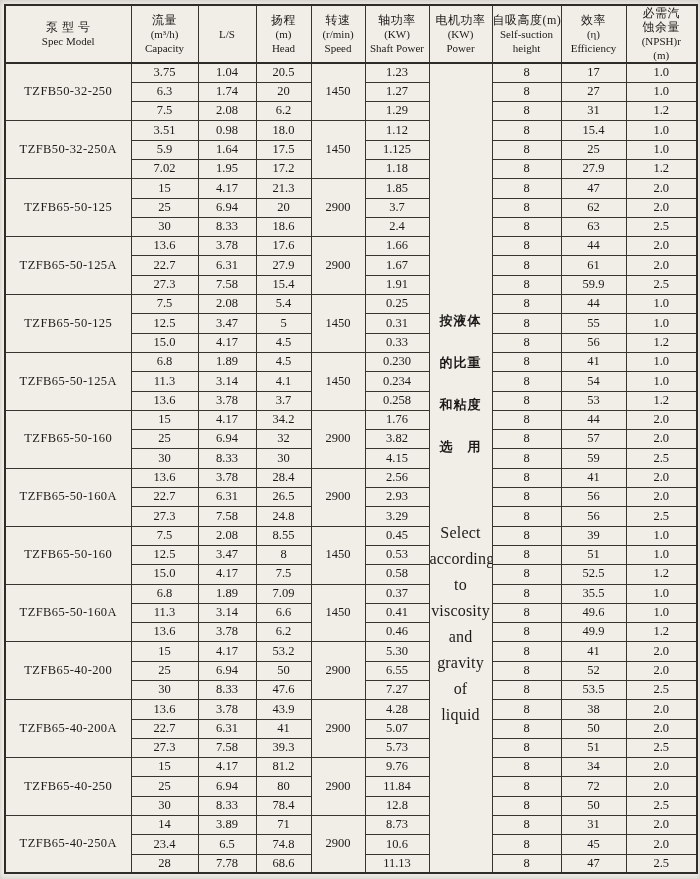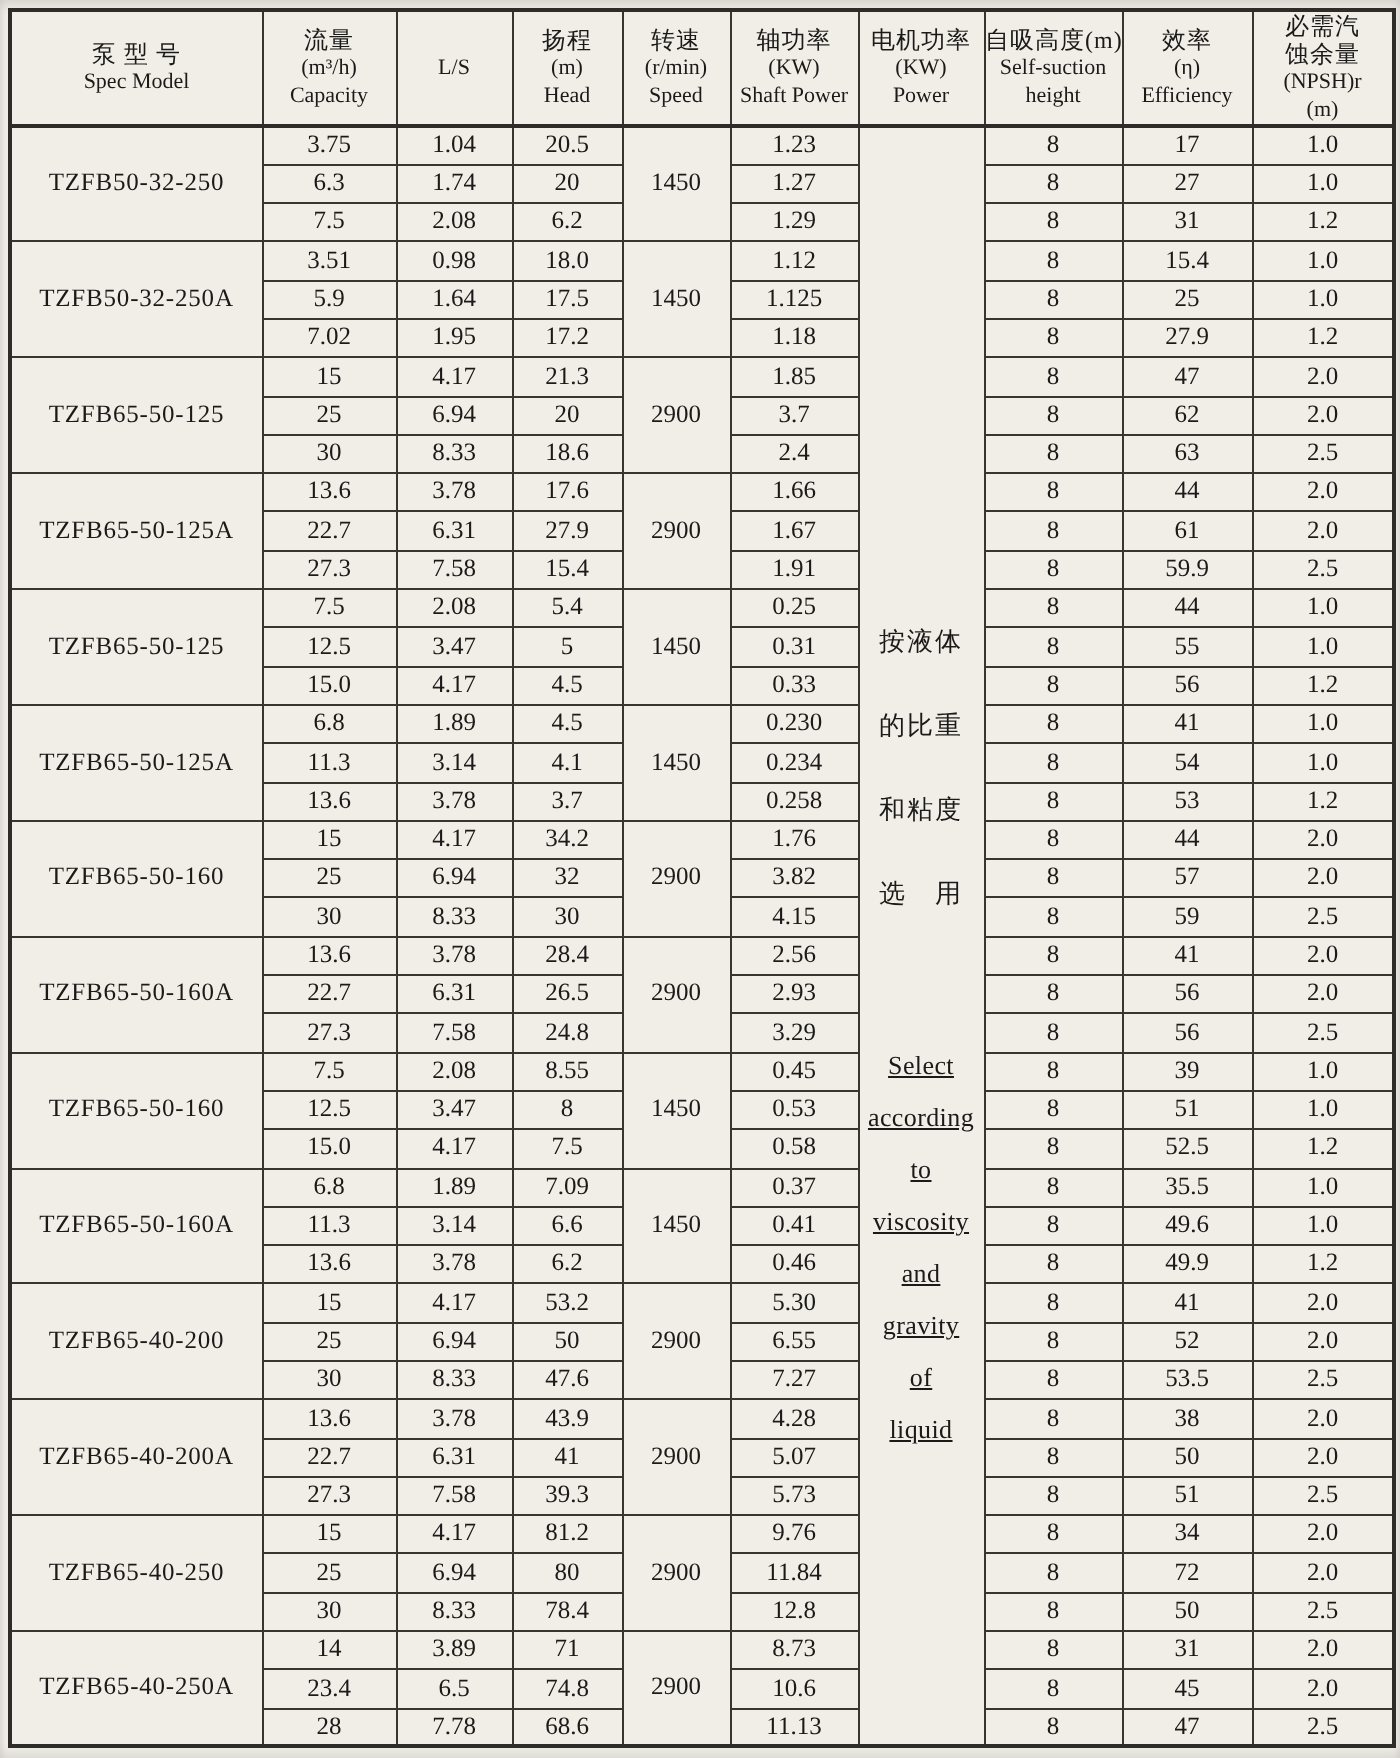--- a/index.html
+++ b/index.html
@@ -44,29 +44,29 @@
   .spec tbody tr { height: 19.3px; }
   .hl      { font-size: 12px; line-height: 14px; letter-spacing: 0.5px; }
   .hl.en   { font-size: 11px; letter-spacing: 0; }
   .model-cell { font-size: 12px; letter-spacing: 0.4px; }
   .num-cell   { font-size: 12.5px; }
   .power-note {
     vertical-align: top;
     position: relative;
     font-size: 13px;
   }
-  .power-note .zh-block { margin-top: 104px; }
+  .power-note .zh-block { margin-top: 104px; font-weight: bold; }
   .power-note .zh-block div {
     height: 24px; line-height: 24px; margin-bottom: 18px;
     font-size: 13px; letter-spacing: 1px;
   }
   .power-note .en-block { margin-top: 64px; }
   .power-note .en-block div {
     height: 20px; line-height: 20px; margin-bottom: 6px;
-    font-size: 13px; letter-spacing: 0.2px; text-decoration: underline;
+    font-size: 16px; letter-spacing: 0.2px;
   }
 </style>
 </head>
 <body>
 
 <div class="page">
   <table class="spec">
     <colgroup>
       <col style="width:126px">
         <col style="width:67px">

